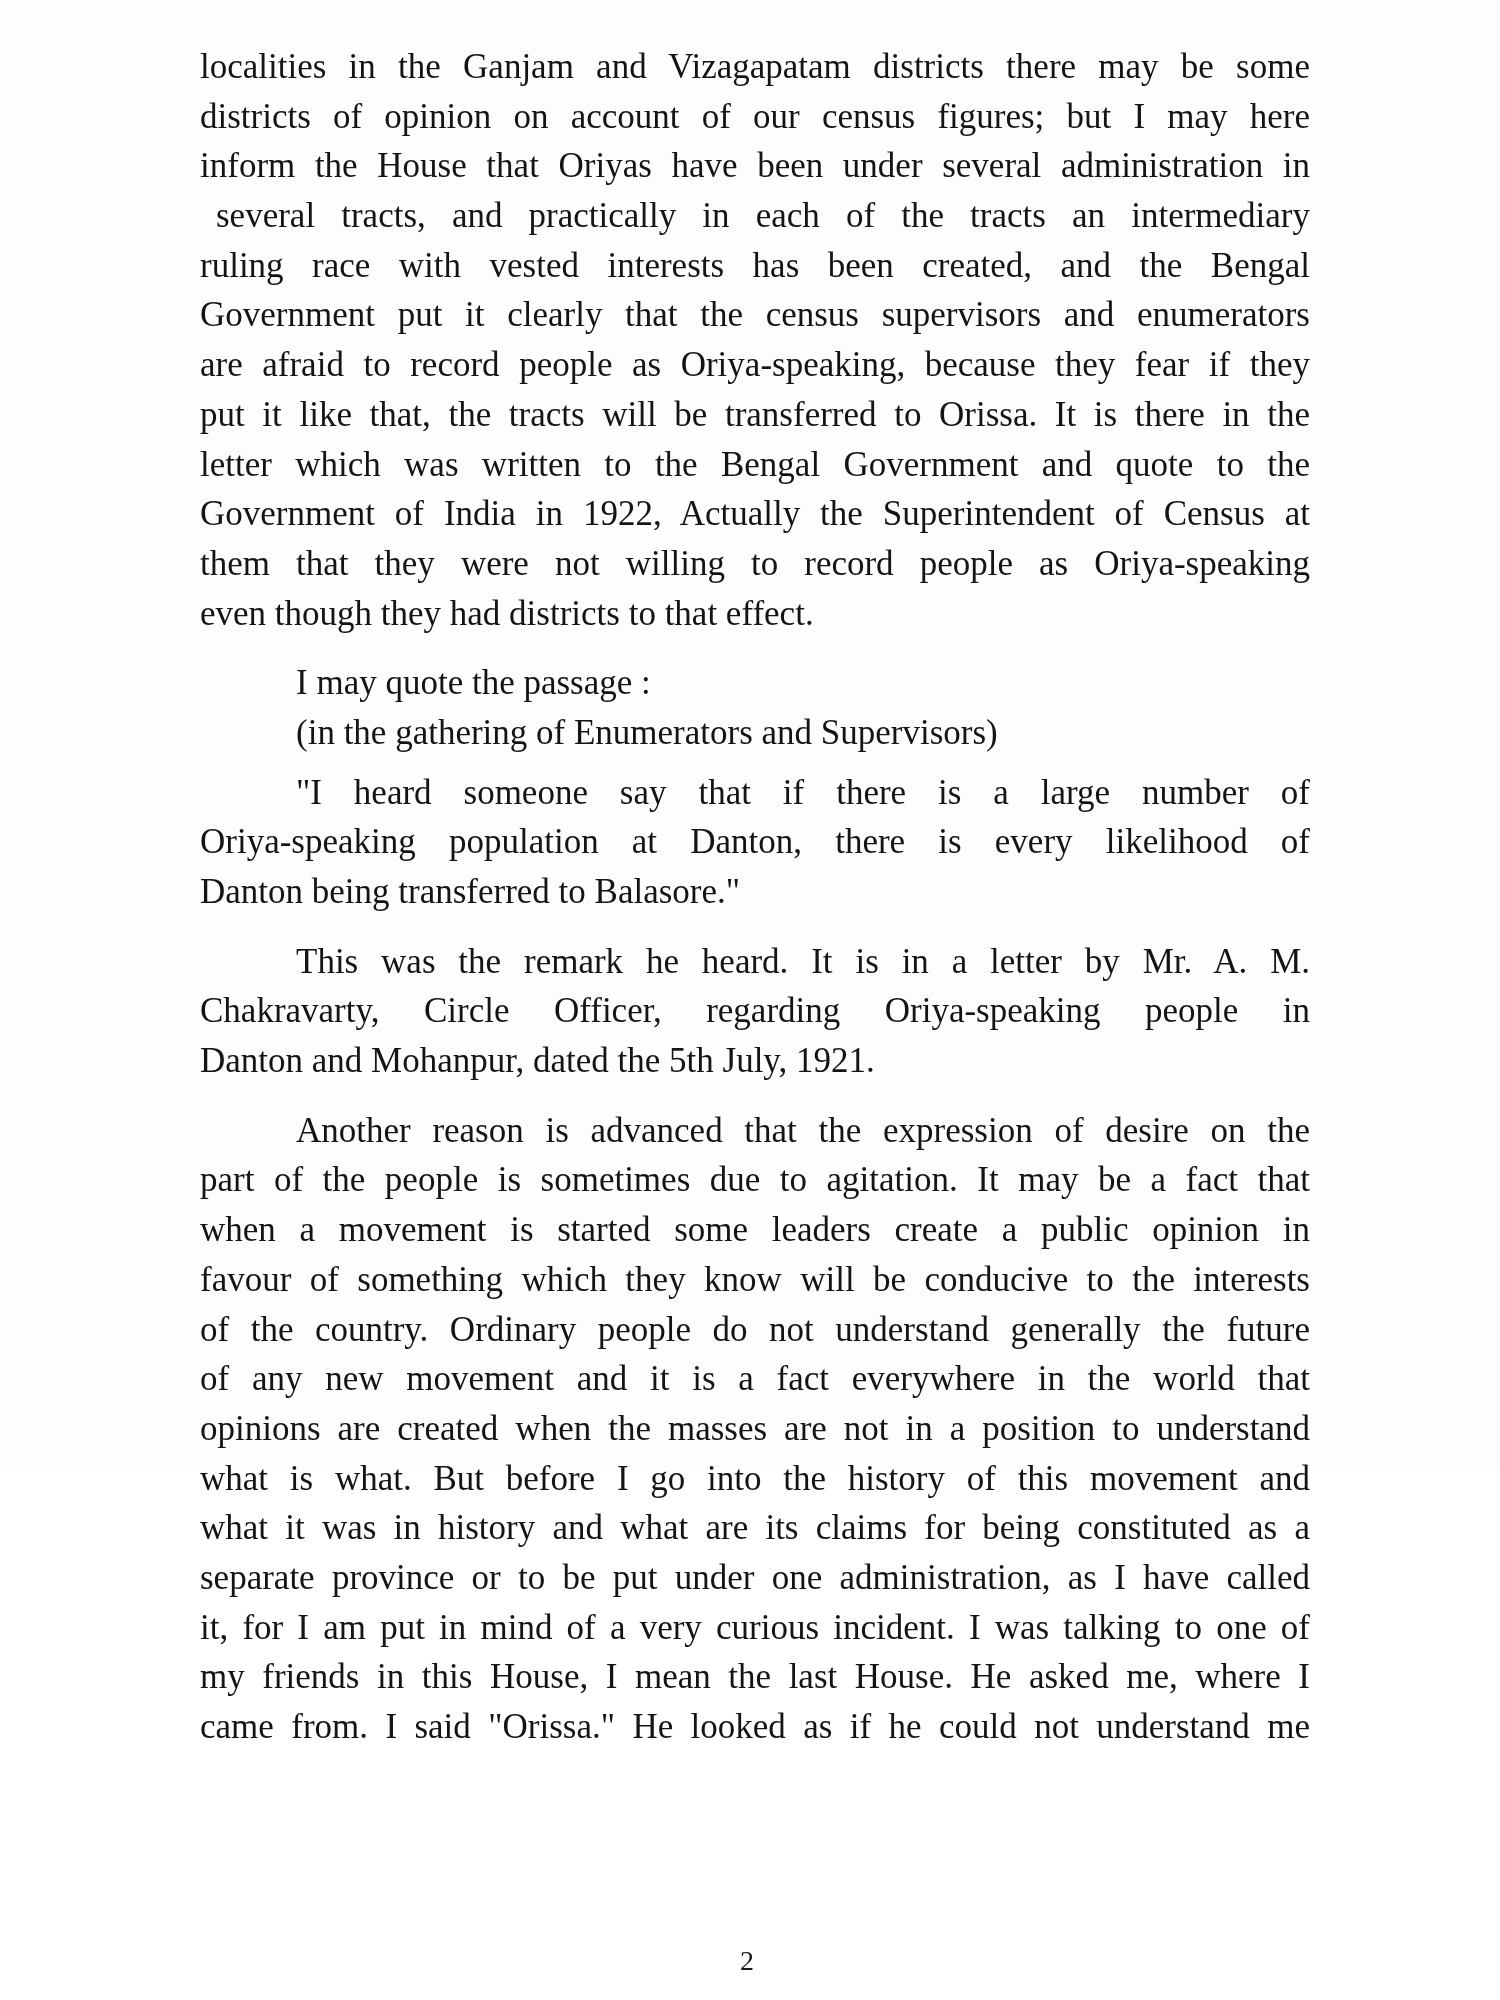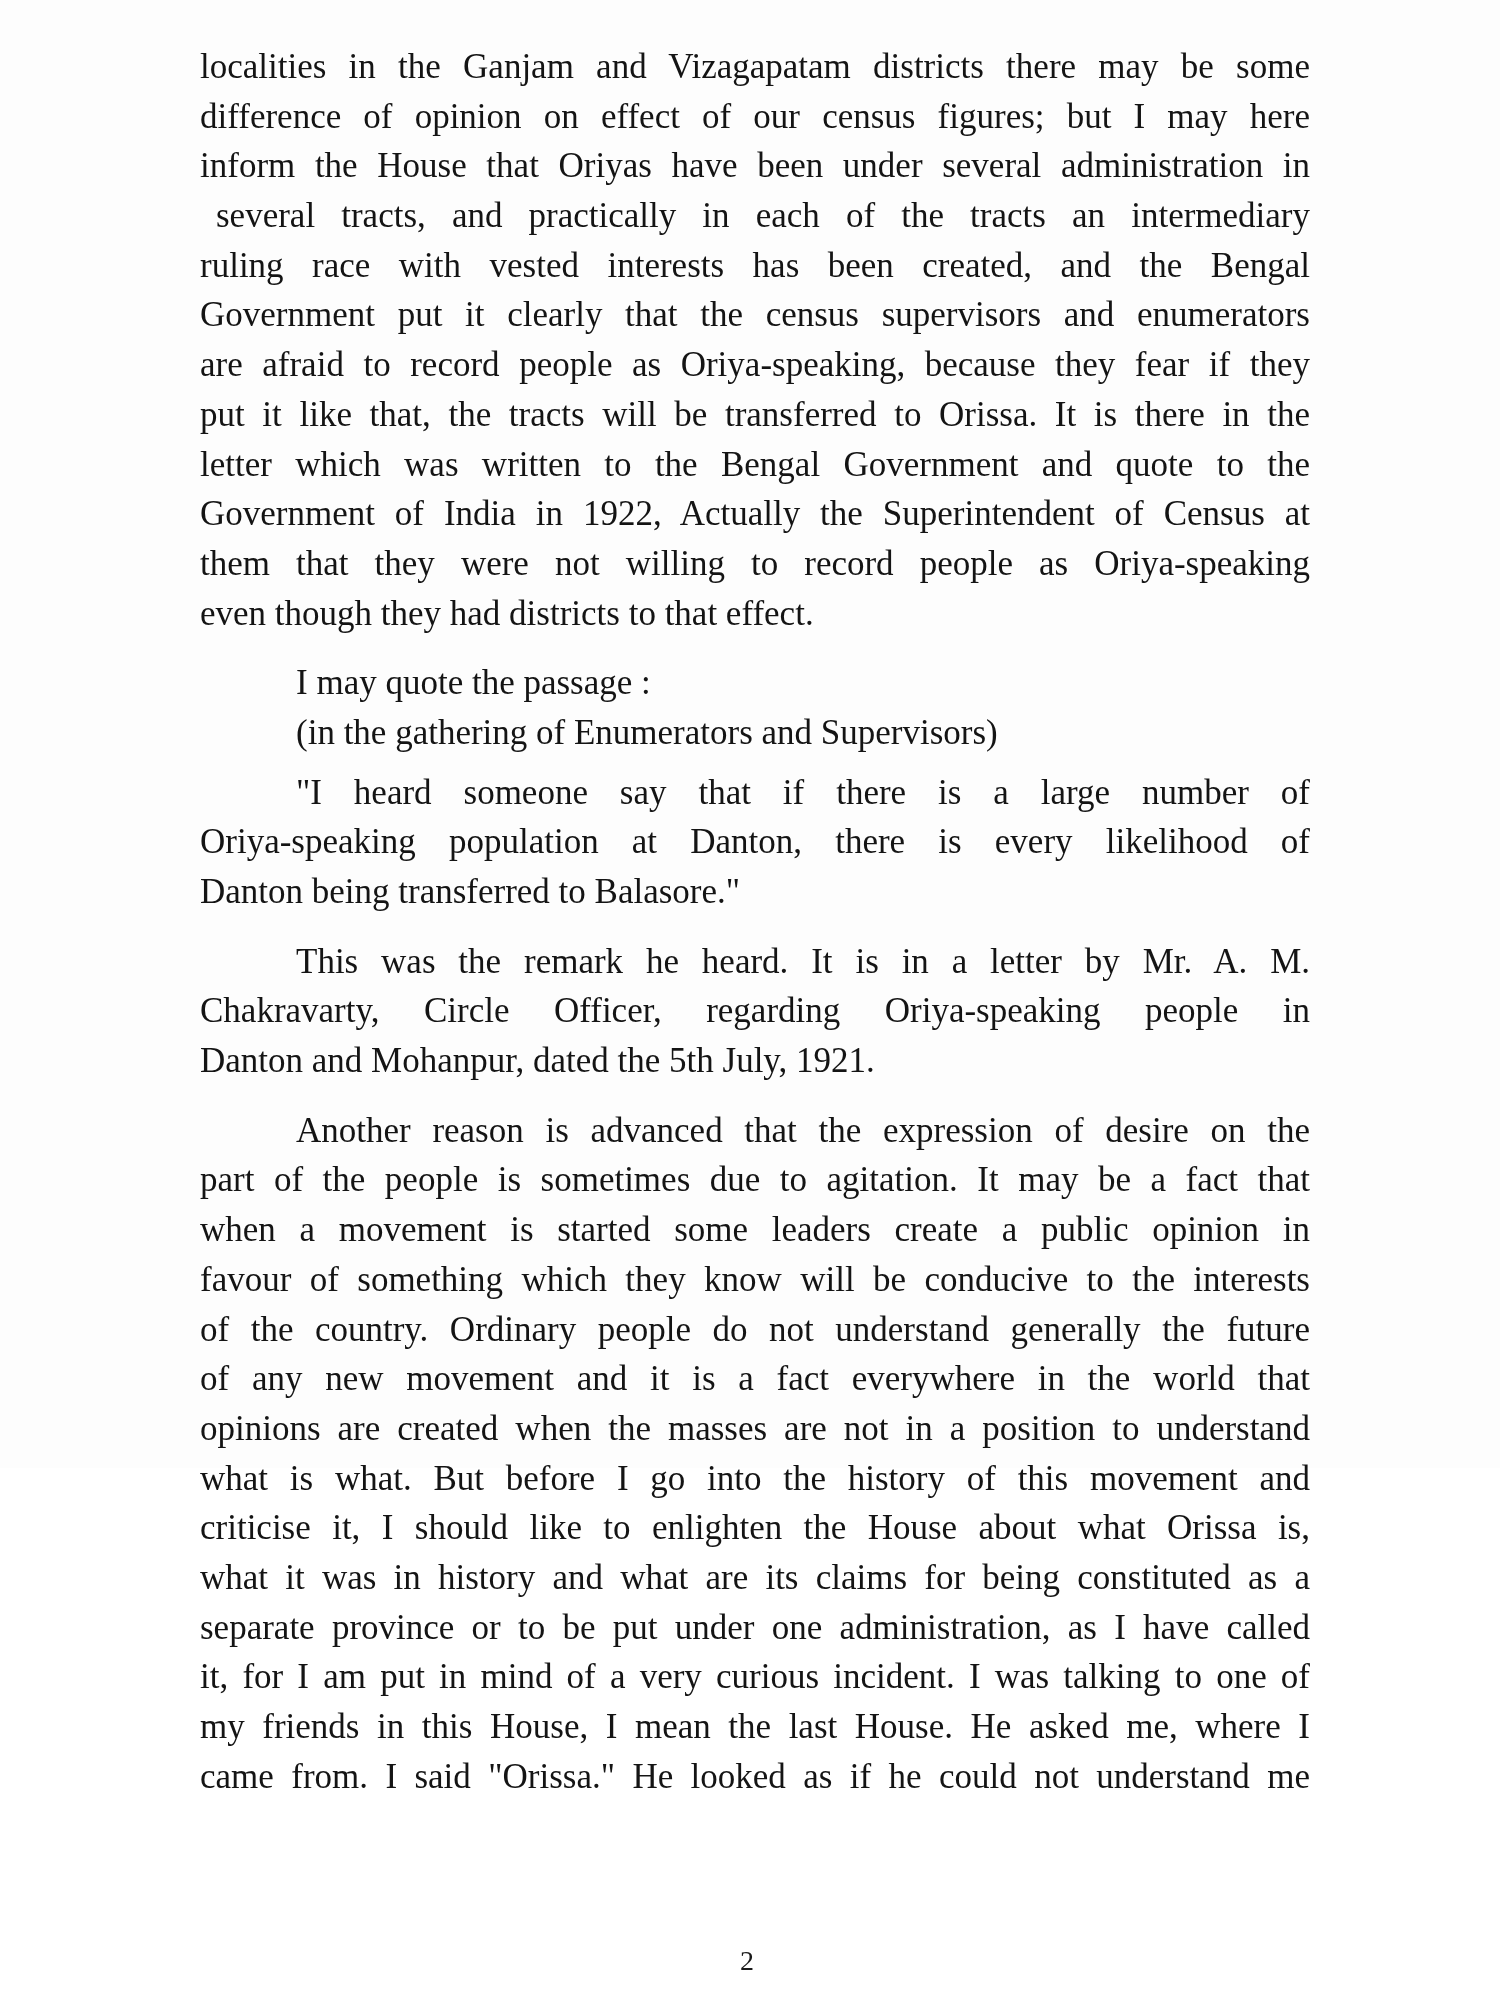--- a/index.html
+++ b/index.html
@@ -64,21 +64,21 @@
   .page-number span { position: relative; left: -3px; }
 </style>
 </head>
 <body>
 
 <div class="page">
   <div class="text-block">
 
     <div class="para">
       <span class="line" style="white-space: normal; overflow: hidden;">localities in the Ganjam and Vizagapatam districts there may be some</span>
-      <span class="line" style="white-space: normal; overflow: hidden;">difference of opinion on effect of our census figures; but I may here</span>
+      <span class="line" style="white-space: normal; overflow: hidden;">districts of opinion on account of our census figures; but I may here</span>
       <span class="line" style="white-space: normal; overflow: hidden;">inform the House that Oriyas have been under several administration in</span>
       <span class="line" style="white-space: normal; overflow: hidden; margin-left: 16px;">several tracts, and practically in each of the tracts an intermediary</span>
       <span class="line" style="white-space: normal; overflow: hidden;">ruling race with vested interests has been created, and the Bengal</span>
       <span class="line" style="white-space: normal; overflow: hidden;">Government put it clearly that the census supervisors and enumerators</span>
       <span class="line" style="white-space: normal; overflow: hidden;">are afraid to record people as Oriya-speaking, because they fear if they</span>
       <span class="line" style="white-space: normal; overflow: hidden;">put it like that, the tracts will be transferred to Orissa. It is there in the</span>
       <span class="line" style="white-space: normal; overflow: hidden;">letter which was written to the Bengal Government and quote to the</span>
       <span class="line" style="white-space: normal; overflow: hidden;">Government of India in 1922, Actually the Superintendent of Census at</span>
       <span class="line" style="white-space: normal; overflow: hidden;">them that they were not willing to record people as Oriya-speaking</span>
       <span class="line last">even though they had districts to that effect.</span>
@@ -106,21 +106,20 @@
 
     <div class="para">
       <span class="line indent" style="white-space: normal; overflow: hidden;">Another reason is advanced that the expression of desire on the</span>
       <span class="line" style="white-space: normal; overflow: hidden;">part of the people is sometimes due to agitation. It may be a fact that</span>
       <span class="line" style="white-space: normal; overflow: hidden;">when a movement is started some leaders create a public opinion in</span>
       <span class="line" style="white-space: normal; overflow: hidden;">favour of something which they know will be conducive to the interests</span>
       <span class="line" style="white-space: normal; overflow: hidden;">of the country. Ordinary people do not understand generally the future</span>
       <span class="line" style="white-space: normal; overflow: hidden;">of any new movement and it is a fact everywhere in the world that</span>
       <span class="line" style="white-space: normal; overflow: hidden;">opinions are created when the masses are not in a position to understand</span>
       <span class="line" style="white-space: normal; overflow: hidden;">what is what. But before I go into the history of this movement and</span>
-      <span class="line" style="white-space: normal; overflow: hidden;">criticise it, I should like to enlighten the House about what Orissa is,</span>
       <span class="line" style="white-space: normal; overflow: hidden;">what it was in history and what are its claims for being constituted as a</span>
       <span class="line" style="white-space: normal; overflow: hidden;">separate province or to be put under one administration, as I have called</span>
       <span class="line" style="white-space: normal; overflow: hidden;">it, for I am put in mind of a very curious incident. I was talking to one of</span>
       <span class="line" style="white-space: normal; overflow: hidden;">my friends in this House, I mean the last House. He asked me, where I</span>
       <span class="line" style="white-space: normal; overflow: hidden;">came from. I said "Orissa." He looked as if he could not understand me</span>
     </div>
 
   </div>
 
   <div class="page-number">

